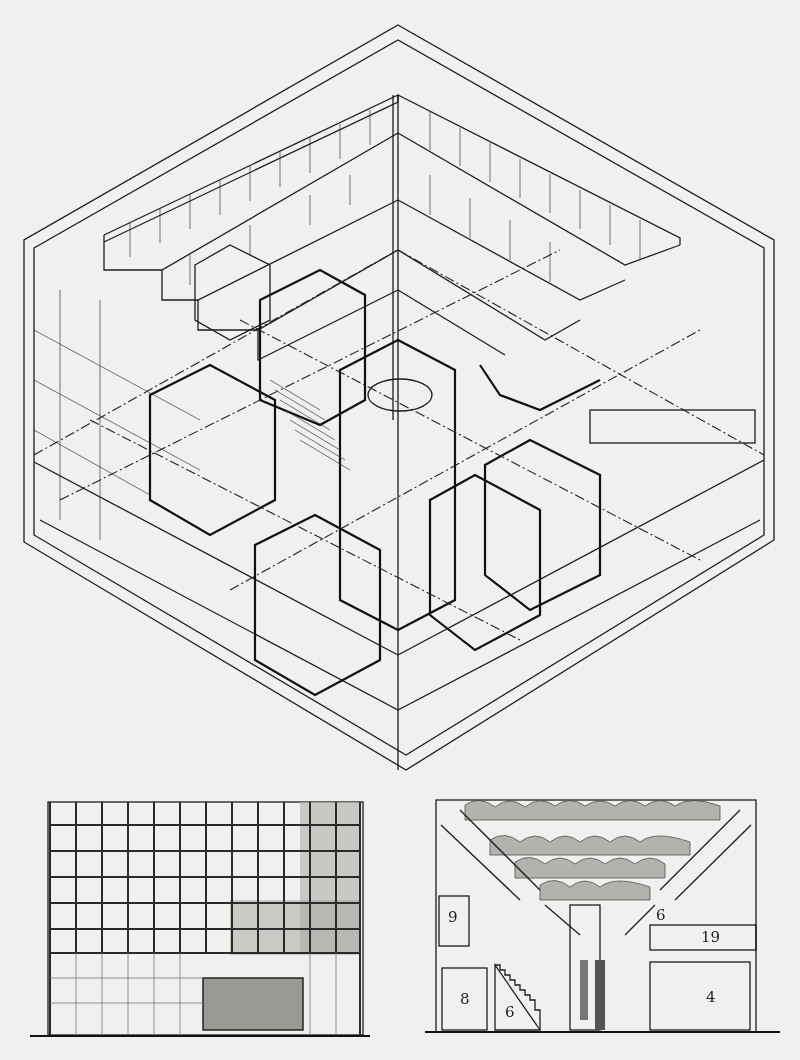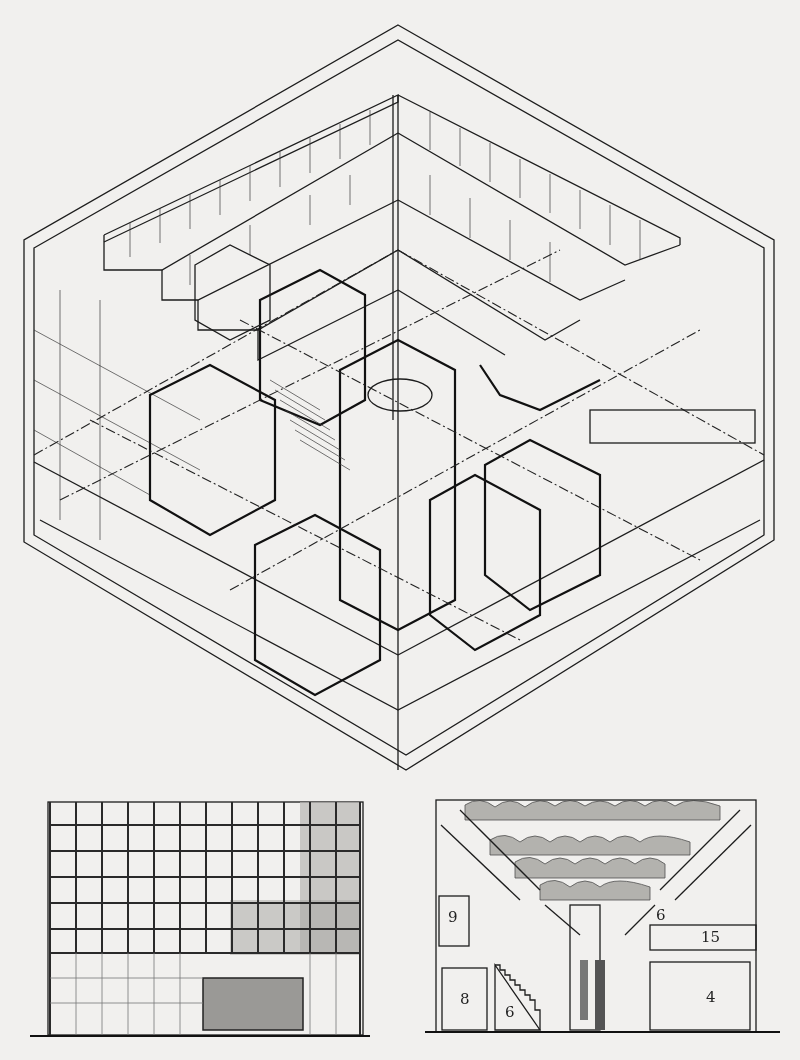--- a/index.html
+++ b/index.html
@@ -186,15 +186,15 @@
     <rect x="595" y="960" width="10" height="70" fill="#555"></rect>
     <rect x="580" y="960" width="8" height="60" fill="#777"></rect>
 
     <line x1="425" y1="1032" x2="780" y2="1032" stroke="#111" stroke-width="2"></line>
   </svg>
 
   <span class="room-label" style="left:448px;top:908px">9</span>
   <span class="room-label" style="left:460px;top:990px">8</span>
   <span class="room-label" style="left:505px;top:1003px">6</span>
   <span class="room-label" style="left:656px;top:906px">6</span>
-  <span class="room-label" style="left:701px;top:928px">15</span>
+  <span class="room-label" style="left:701px;top:928px">19</span>
   <span class="room-label" style="left:706px;top:988px">4</span>
 </div>
 
 </body></html>

